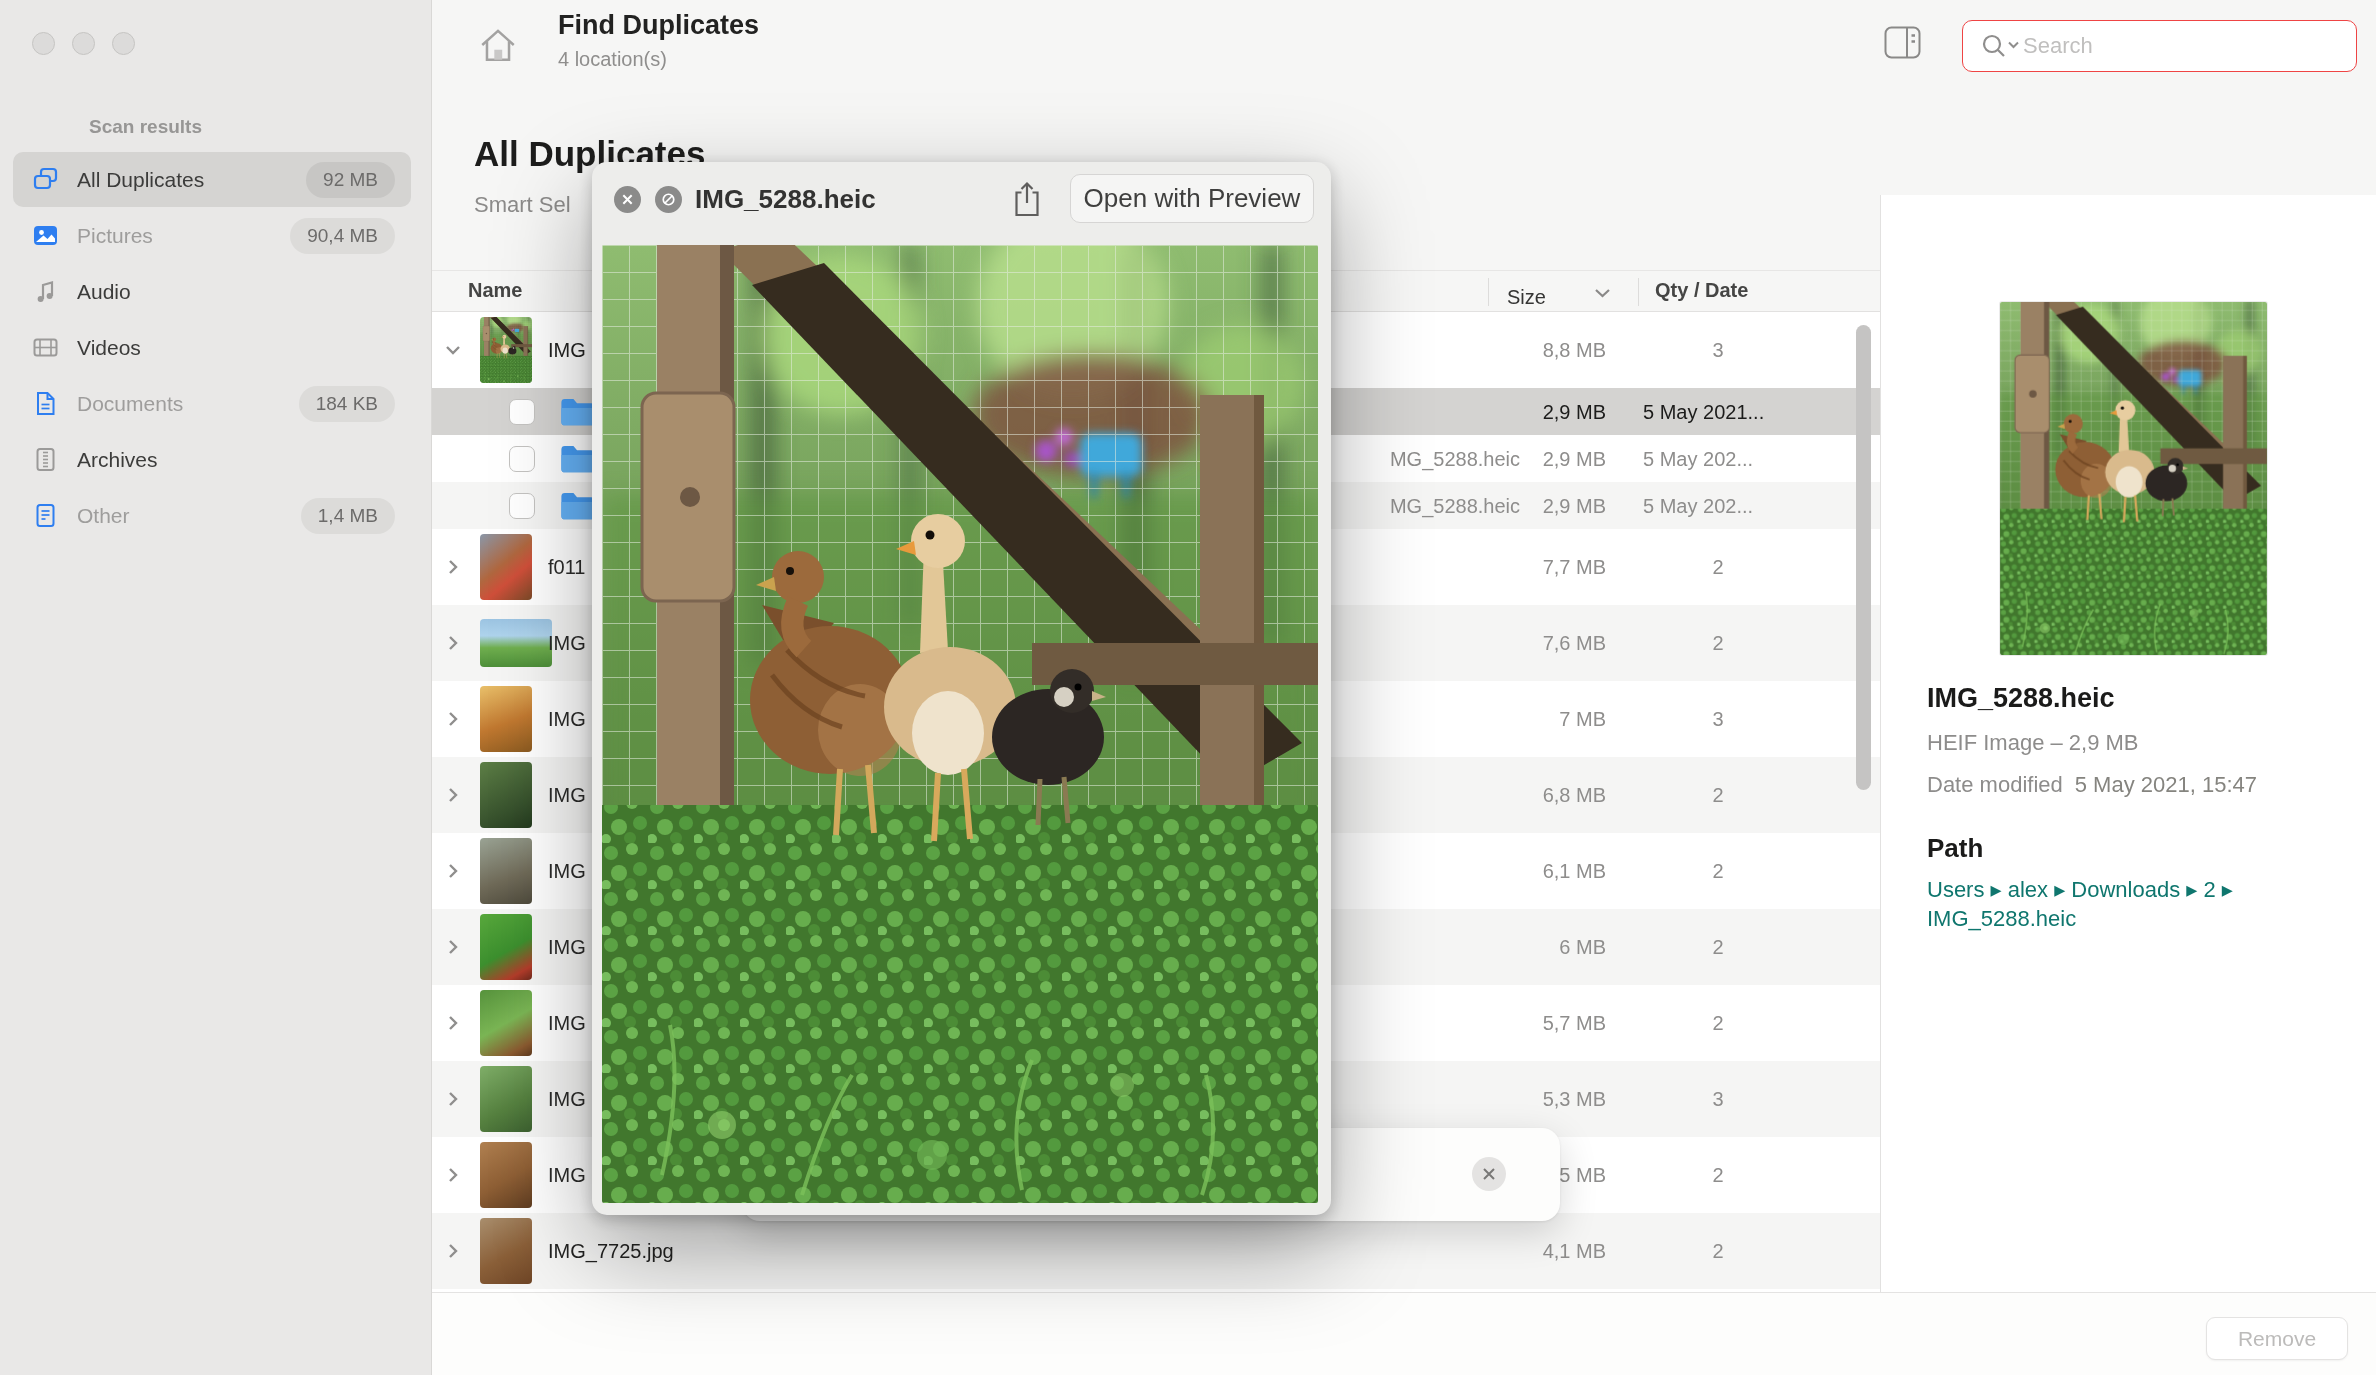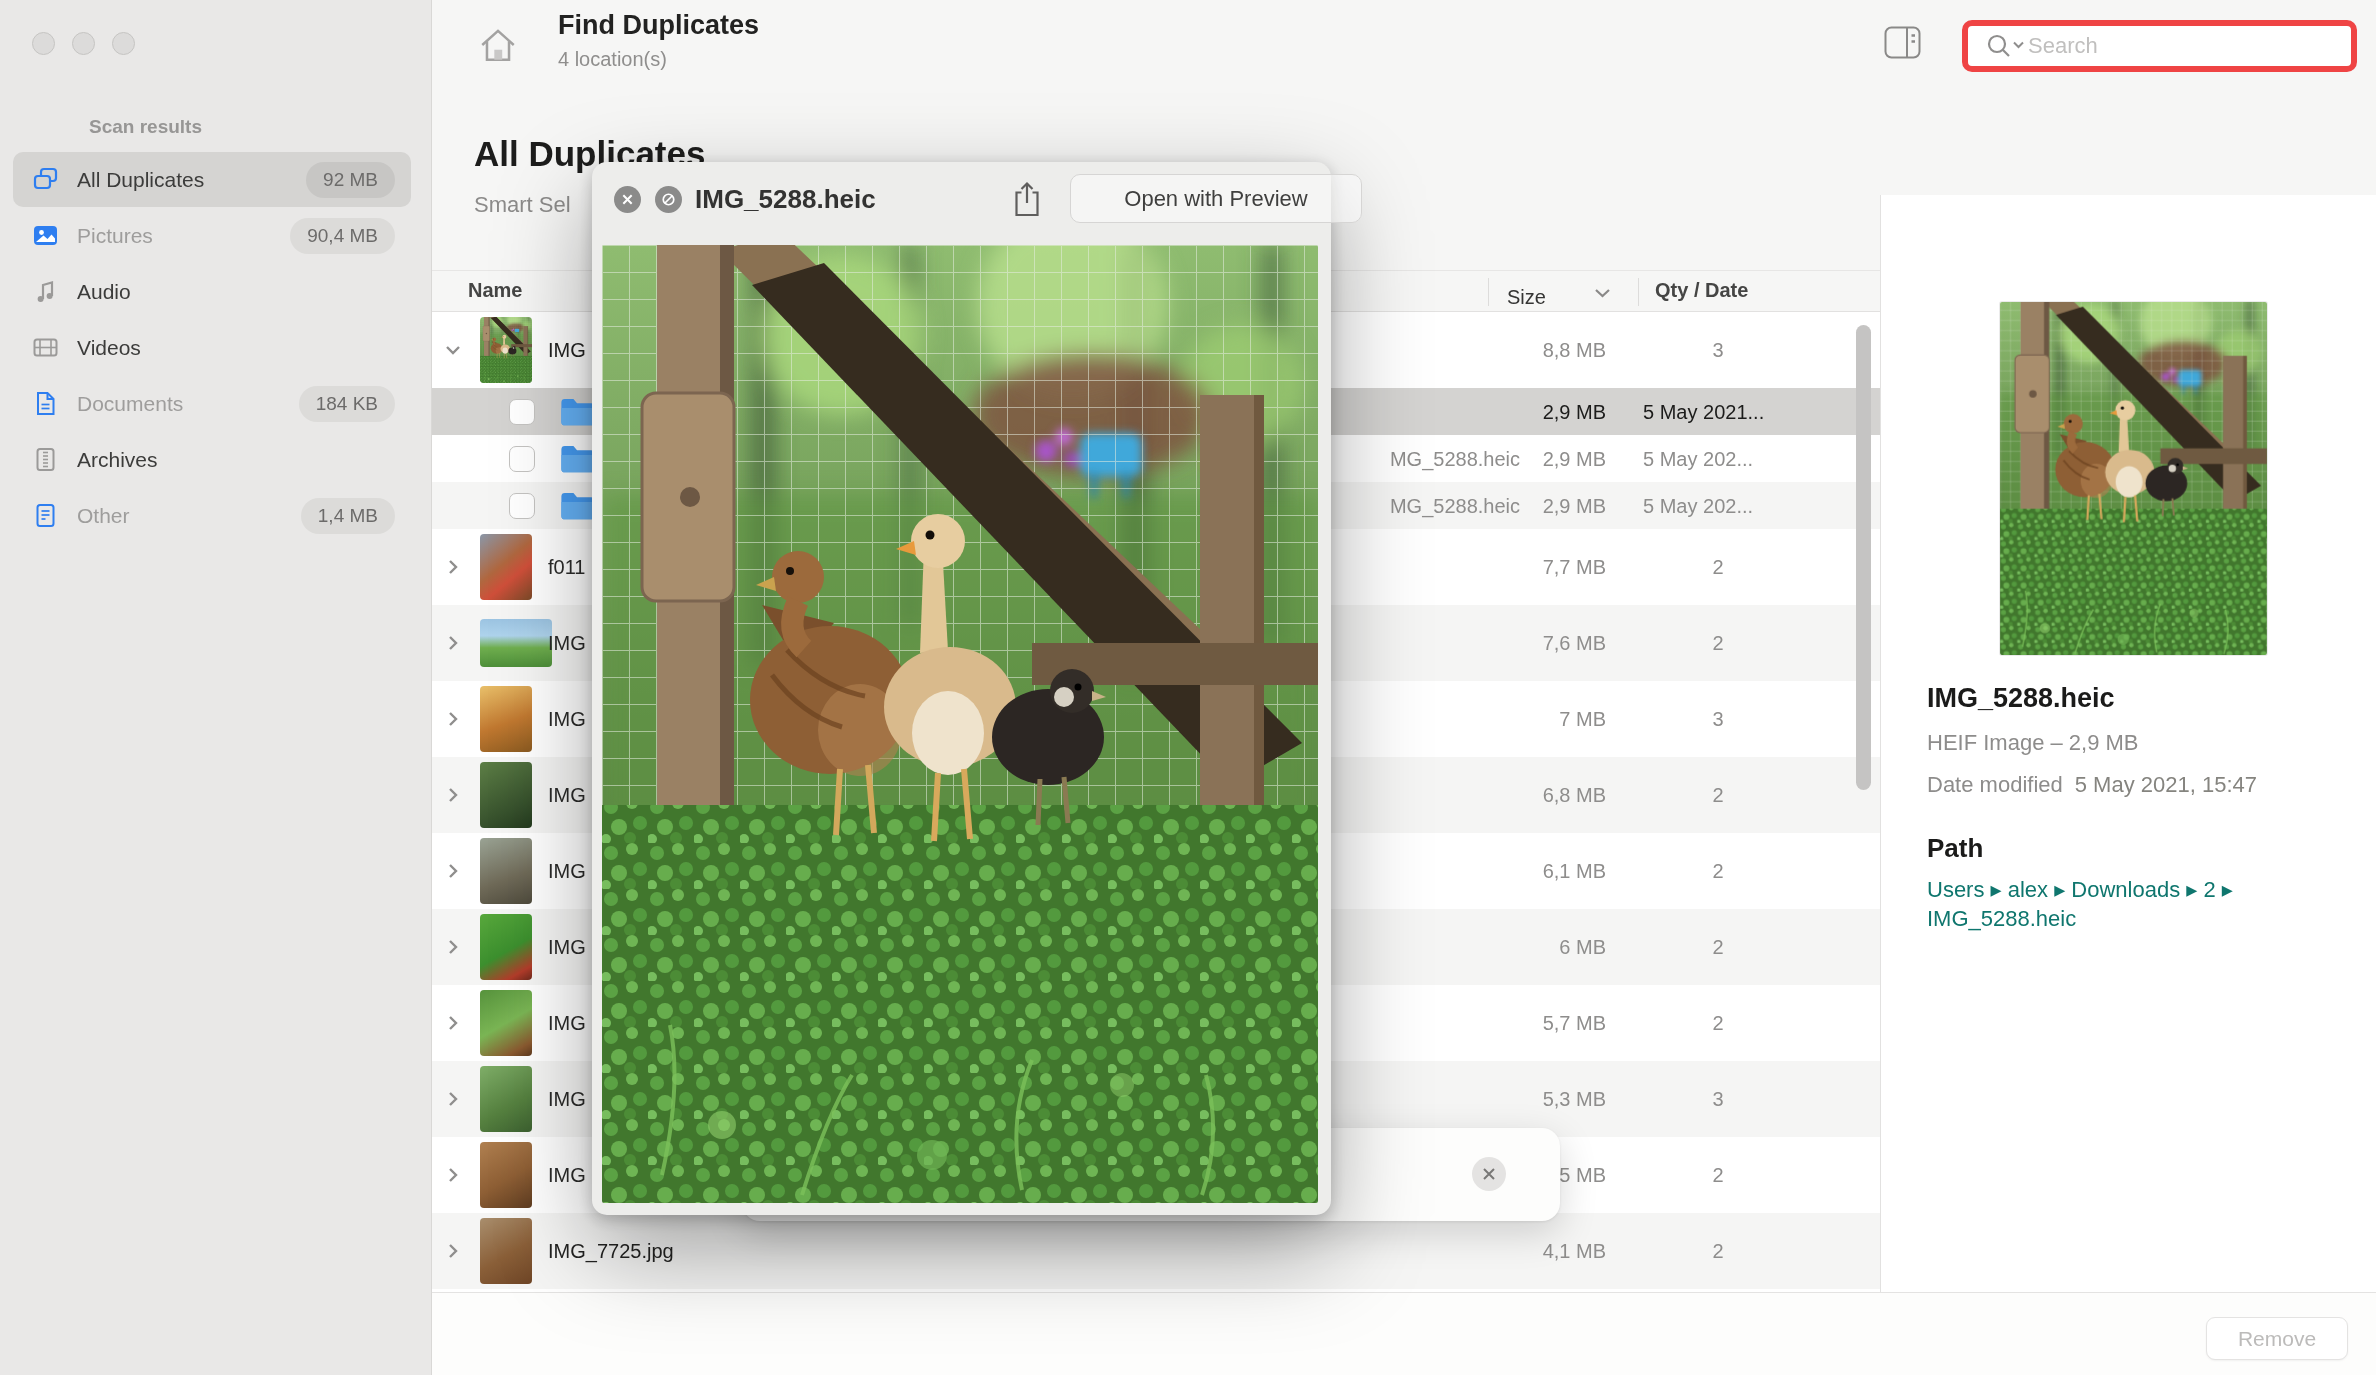--- a/index.html
+++ b/index.html
@@ -28,21 +28,21 @@
   .sitem .sbadge:empty { display:none; }
 
   
   .toolbar { position:absolute; left:432px; top:0; width:1944px; height:90px; }
   .home-ic { position:absolute; left:45px; top:24px; width:42px; height:42px; }
   .tb-title { position:absolute; left:126px; top:10px; font-size:27px;
     font-weight:700; color:#222221; }
   .tb-sub { position:absolute; left:126px; top:48px; font-size:20px; color:#8f8e8d; }
   .panel-toggle { position:absolute; left:1452px; top:26px; width:37px; height:33px; cursor:default; }
   .searchbox { position:absolute; left:1530px; top:20px; width:395px; height:52px;
-    background:#ffffff; border:6px solid #ef4444; border-radius:10px;
+    background:#ffffff; border:1px solid #ef4444; border-radius:10px;
     display:flex; align-items:center; padding-left:16px; }
   .searchbox svg { width:44px; height:28px; flex:none; }
   .searchbox input { border:none; outline:none; background:transparent;
     font-size:22px; color:#555; width:300px; font-family:"Liberation Sans",sans-serif; }
   .searchbox input::placeholder { color:#c0bfbe; }
 
   
   .page-title { position:absolute; left:474px; top:134px; font-size:35px;
     font-weight:700; color:#1d1d1c; z-index:1; }
   .page-sub { position:absolute; left:474px; top:192px; font-size:22px;
@@ -141,24 +141,24 @@
   .qlwin { position:absolute; left:592px; top:162px; width:739px; height:1053px;
     background:#ededeb; border-radius:15px; z-index:50;
     box-shadow:0 35px 95px rgba(0,0,0,0.35), 0 4px 16px rgba(0,0,0,0.22); }
   .ql-titlebar { position:absolute; left:0; top:0; width:100%; height:83px; }
   .ql-disc { position:absolute; top:24px; width:27px; height:27px; border-radius:50%;
     background:#8b8b8a; display:flex; align-items:center; justify-content:center; }
   .ql-disc.c1 { left:22px; } .ql-disc.c2 { left:63px; }
   .ql-title { position:absolute; left:103px; top:22px; font-size:26px;
     font-weight:700; color:#333332; }
   .ql-share { position:absolute; left:420px; top:18px; width:30px; height:38px; }
-  .ql-open { position:absolute; left:478px; top:12px; width:292px; height:49px;
+  .ql-open { position:absolute; left:478px; top:12px; width:244px; height:49px;
     border:1px solid #d6d5d4; border-radius:10px; background:rgba(252,252,252,0.55);
     display:flex; align-items:center; justify-content:center;
-    font-size:22px; color:#3f3f3e; }
+    font-size:26px; color:#3f3f3e; }
   .ql-photo { position:absolute; left:10px; top:83px; width:716px; height:958px;
     border-radius:2px; overflow:hidden; }
   .ql-photo svg { width:100%; height:100%; display:block; }
 
   .hiddendefs { position:absolute; width:0; height:0; overflow:hidden; }
 </style>
 </head>
 <body>
 
 <svg class="hiddendefs" aria-hidden="true">

